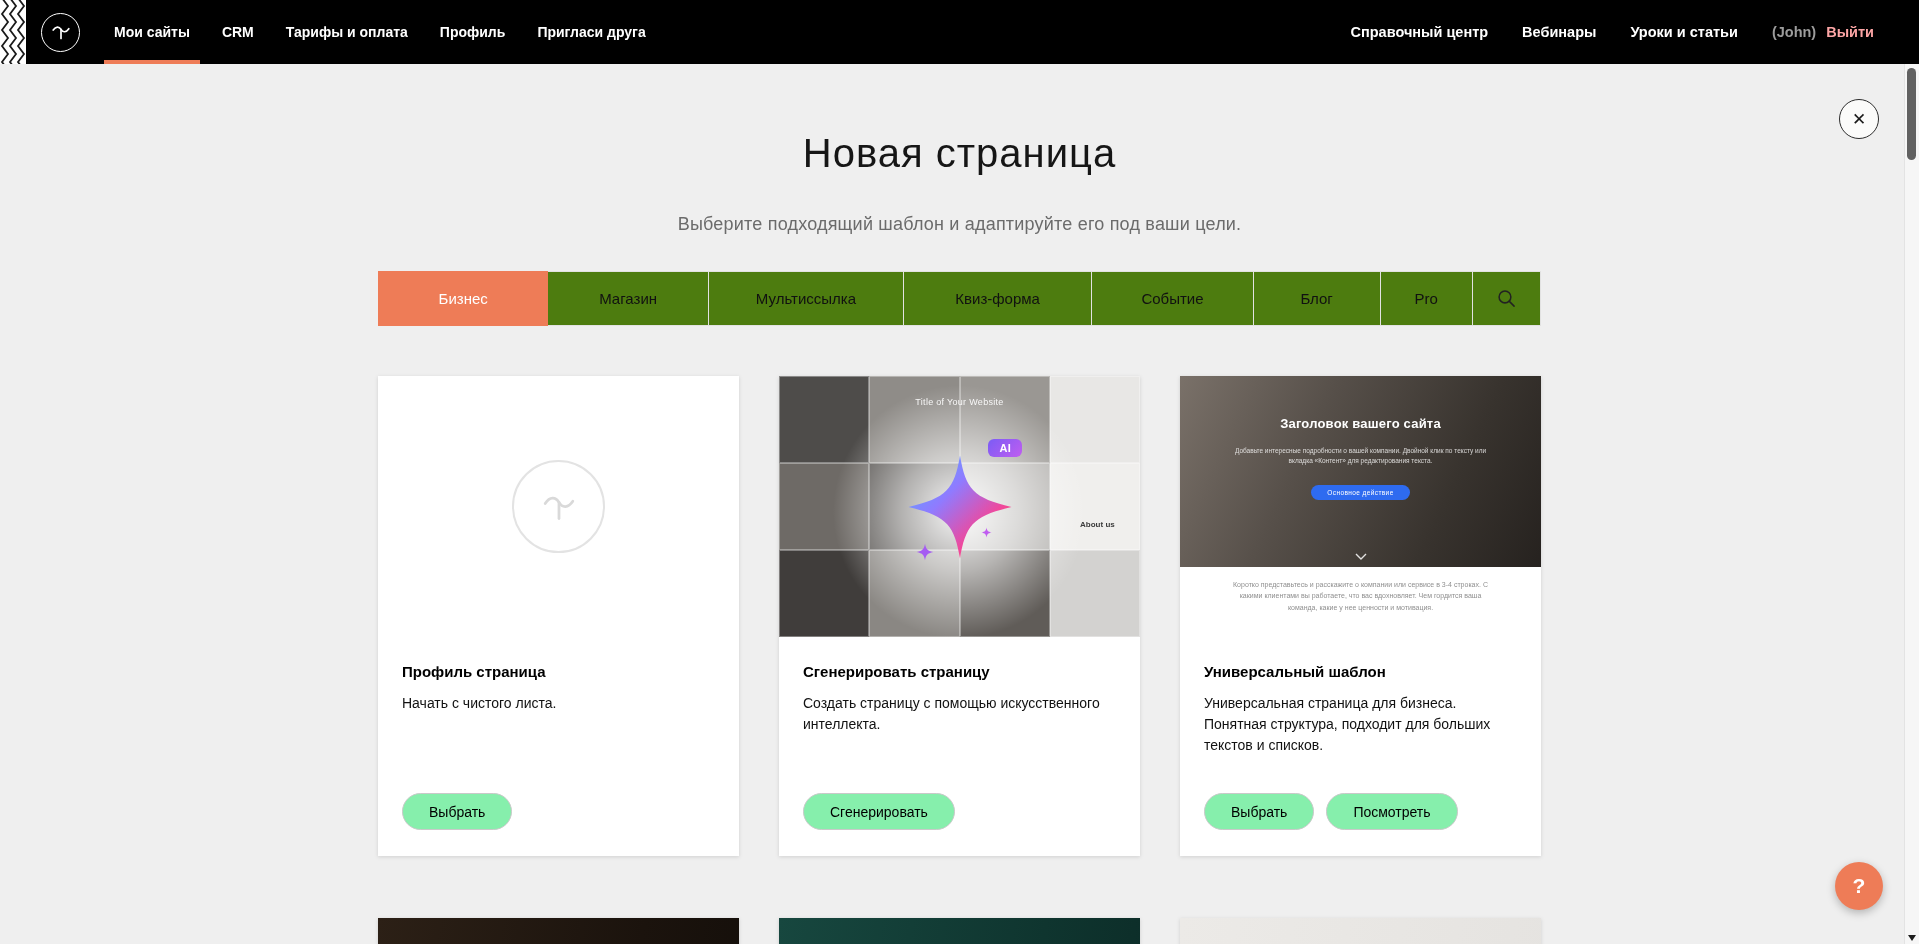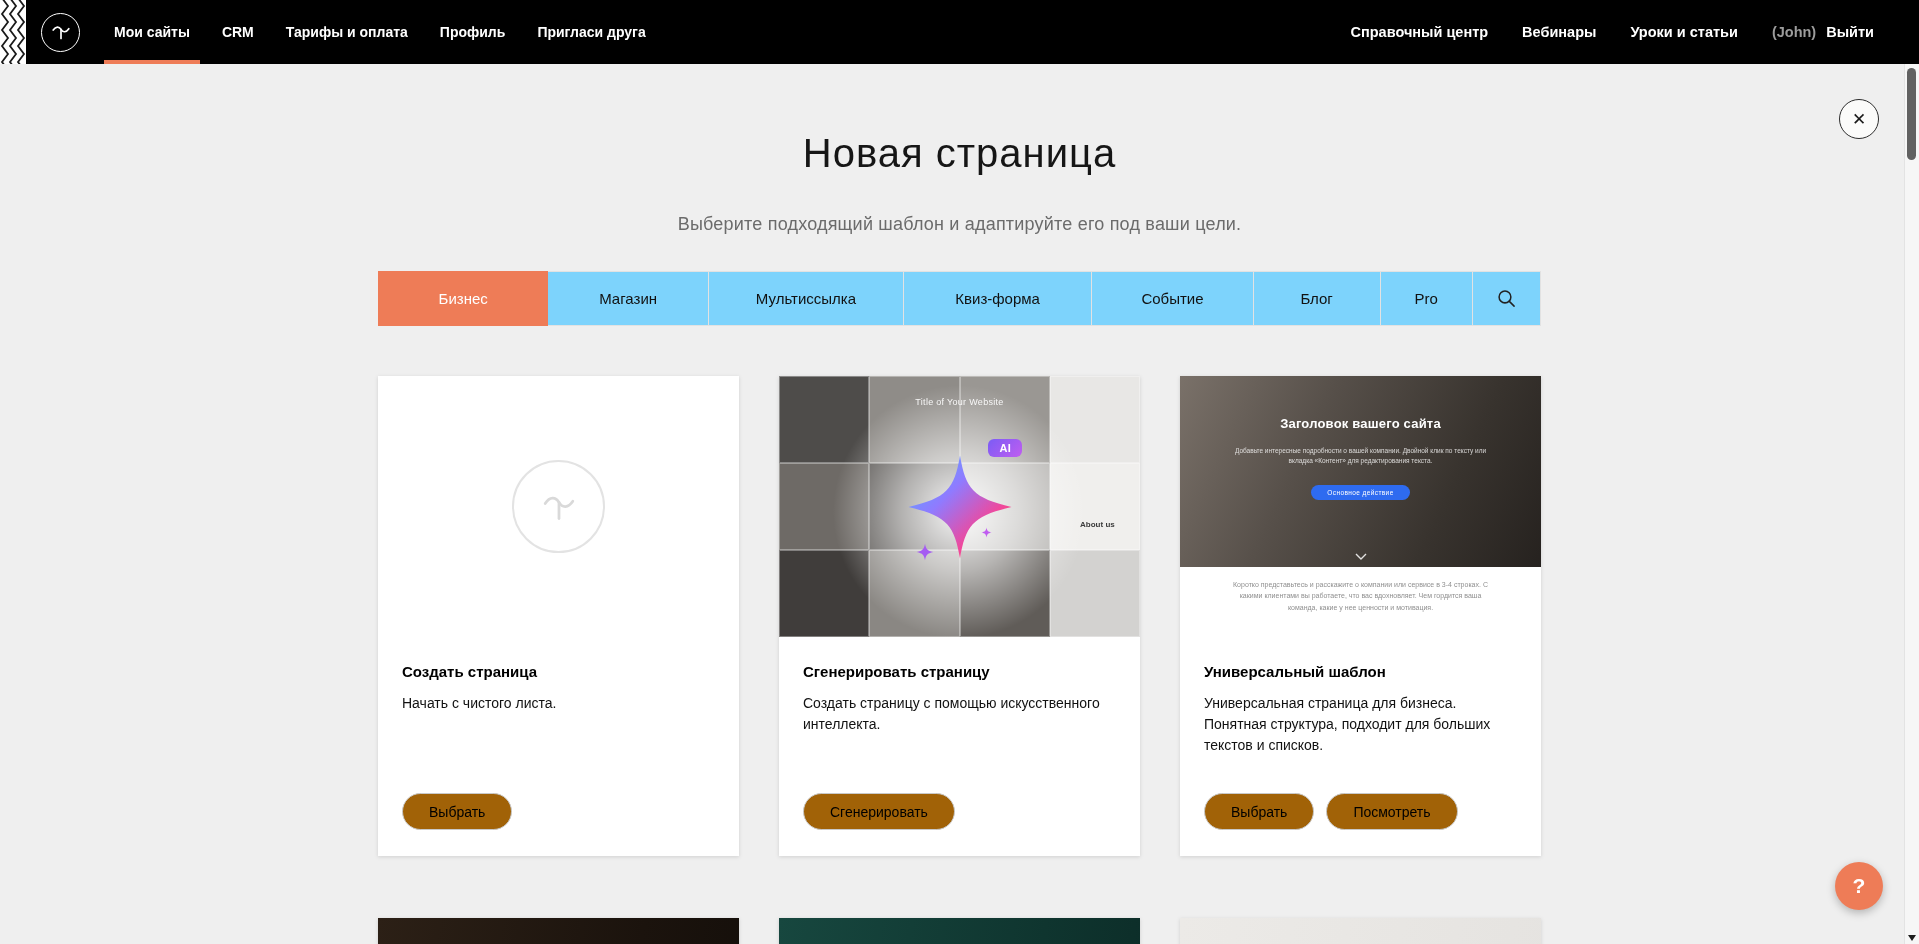--- a/index.html
+++ b/index.html
@@ -26,21 +26,21 @@
     position:relative; display:flex; align-items:center; padding:0 16px;
     color:#fff; font-size:14px; font-weight:bold; cursor:pointer; white-space:nowrap;
   }
   .nav-item.active::after {
     content:""; position:absolute; left:6px; right:6px; bottom:0; height:4px; background:#ee7c57;
   }
   .nav-right { margin-left:auto; display:flex; align-items:center; gap:34px; }
   .nav-right .nav-link { color:#fff; font-size:14.5px; font-weight:bold; cursor:pointer; white-space:nowrap; }
   .user-block { white-space:nowrap; font-size:14.5px; font-weight:bold; cursor:pointer; }
   .user-name { color:#9c9c9c; }
-  .logout { color:#ffffff; margin-left:6px; }
+  .logout { color:#fca5a5; margin-left:6px; }
 
   
   .close-btn {
     position:fixed; top:99px; right:40px; width:40px; height:40px;
     border-radius:50%; border:1.6px solid #2c2c2c; background:#fbfbfa;
     display:flex; align-items:center; justify-content:center;
     font-size:17px; color:#1a1a1a; cursor:pointer;
   }
 
   
@@ -51,21 +51,21 @@
   }
   .page-subtitle {
     margin-top:38px; font-size:18px; font-weight:300;
     color:#6b6b6b; text-align:center; letter-spacing:.2px;
   }
 
   
   .tabs { display:flex; margin-top:36px; }
   .tab {
     height:55px; display:flex; align-items:center; justify-content:center;
-    font-size:15px; color:#111; background:#7dd3fc;
+    font-size:15px; color:#111; background:#4d7c0f;
     border:1px solid #e2e2e2; border-left:none; cursor:pointer;
   }
   .tab:first-child { border-left:1px solid #e2e2e2; }
   .tab.active { background:#ee7c57; border-color:#ee7c57; color:#fff; }
   .tw1{width:172px}.tw2{width:162px}.tw3{width:197px}.tw4{width:190px}
   .tw5{width:163px}.tw6{width:128px}.tw7{width:93px}.tw8{width:69px}
 
   
   .cards {
     display:grid; grid-template-columns:repeat(3,361px);
@@ -75,21 +75,21 @@
     background:#fff; height:480px; box-shadow:0 1px 4px rgba(0,0,0,.13);
     display:flex; flex-direction:column;
   }
   .card-img { height:261px; position:relative; overflow:hidden; flex:none; }
   .card-body { flex:1; display:flex; flex-direction:column; padding:26px 24px 0; }
   .card-title { font-size:15px; font-weight:bold; color:#000; }
   .card-desc { margin-top:13px; font-size:14px; line-height:1.5; color:#111; }
   .card-actions { margin-top:auto; margin-bottom:26px; display:flex; gap:12px; }
   .btn {
     height:37px; padding:8px 26px; border:1px solid #c9c9c9; border-radius:19px;
-    background:#a16207; font-size:14px; color:#000; display:flex; align-items:center;
+    background:#86efac; font-size:14px; color:#000; display:flex; align-items:center;
     cursor:pointer; font-family:inherit; white-space:nowrap;
   }
 
   
   .blank { display:flex; align-items:center; justify-content:center; background:#fff; }
   .watermark {
     width:93px; height:93px; border:2px solid #e3e3e3; border-radius:50%;
     display:flex; align-items:center; justify-content:center;
   }
 
@@ -246,21 +246,21 @@
         <div class="watermark">
           <svg width="46" height="46" viewBox="0 0 40 40">
             <g fill="none" stroke="#d9d9d9" stroke-width="2.4" stroke-linecap="round">
               <path d="M8,17 C12,11 17,11 20,16 C23,21 28,21 32,15"></path>
               <path d="M20,16 L20,30"></path>
             </g>
           </svg>
         </div>
       </div>
       <div class="card-body">
-        <h3 class="card-title">Создать страница</h3>
+        <h3 class="card-title">Профиль страница</h3>
         <p class="card-desc">Начать с чистого листа.</p>
         <div class="card-actions">
           <button class="btn">Выбрать</button>
         </div>
       </div>
     </article>
 
     <article class="card">
       <div class="card-img">
         <div class="collage-grid">

